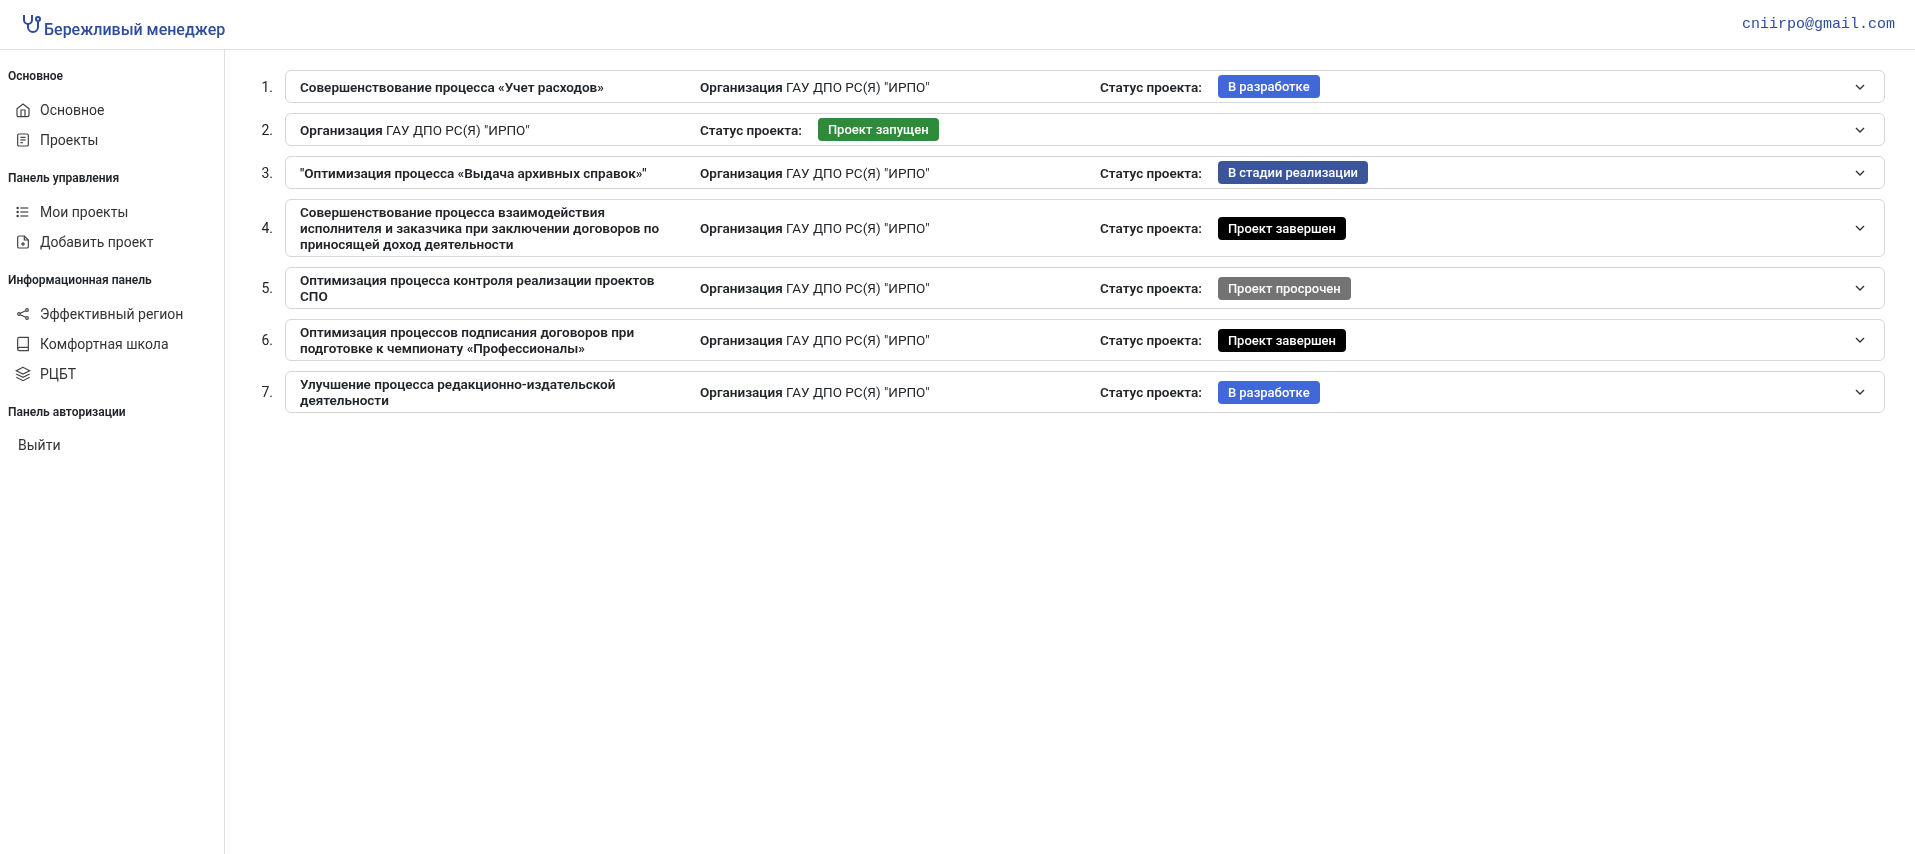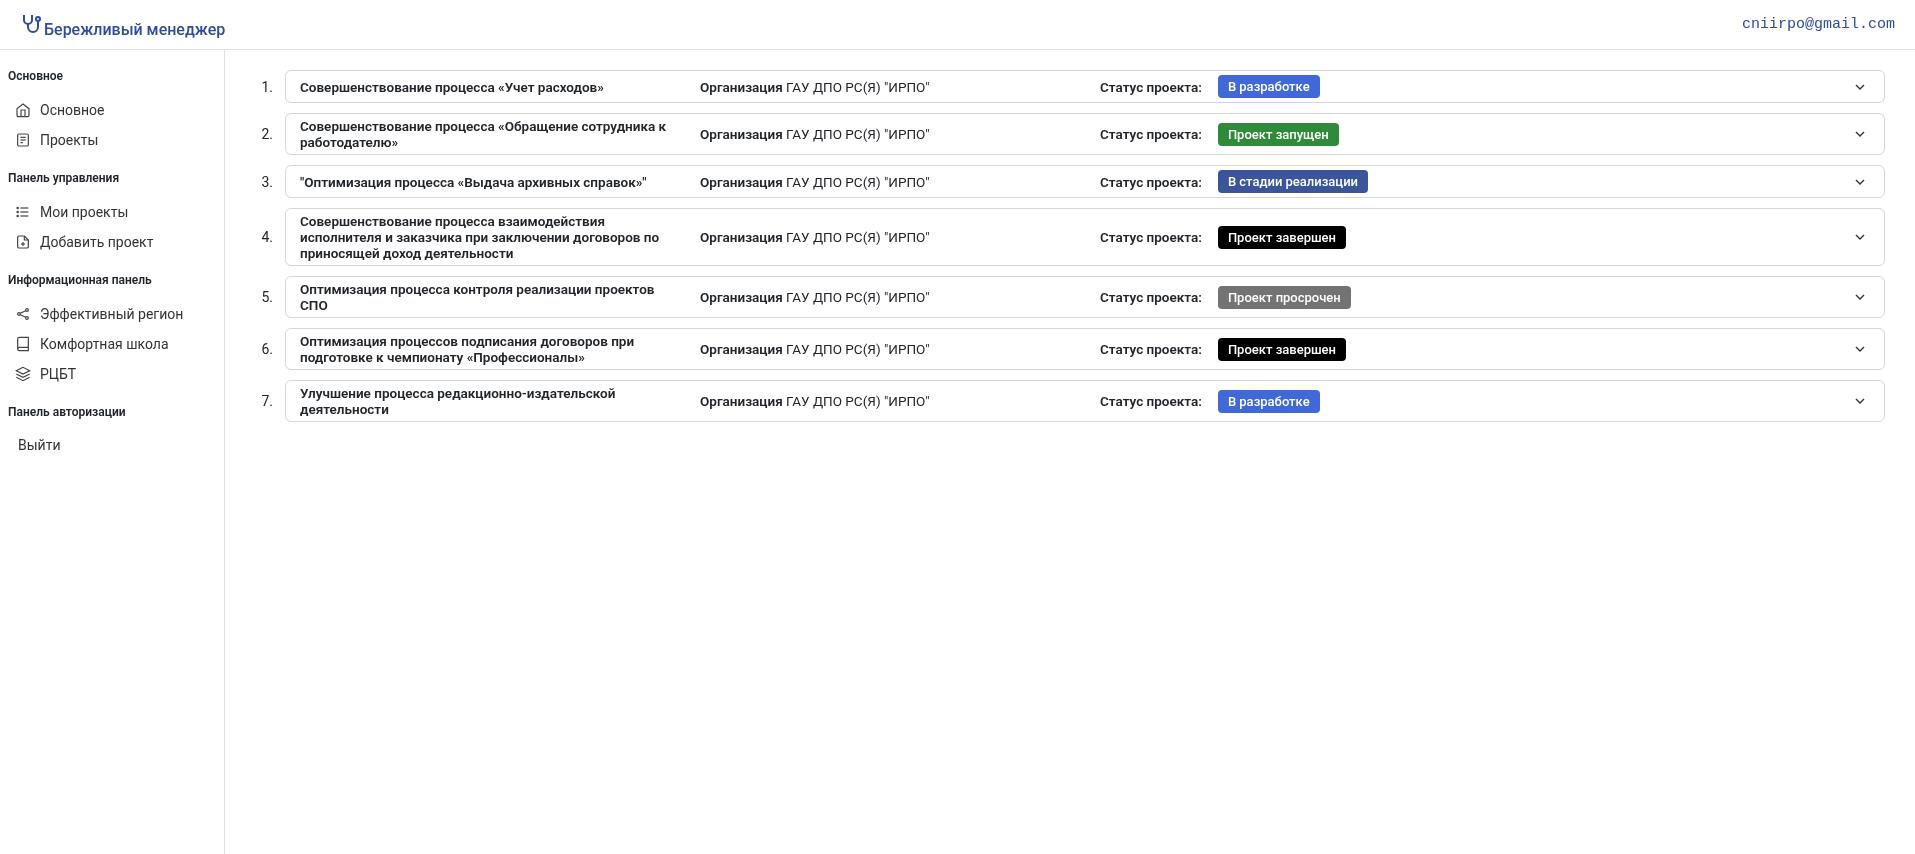--- a/index.html
+++ b/index.html
@@ -300,21 +300,20 @@
             <div class="expand-icon">
               <svg viewBox="0 0 24 24">
                 <polyline points="6 9 12 15 18 9"></polyline>
               </svg>
             </div>
           </div>
         </div>
         <div class="project-row-wrapper">
           <div class="row-num">2.</div>
           <div class="project-row">
-            <div class="project-name">Совершенствование процесса «Обращение сотрудника к работодателю»</div>
             <div class="project-org"><span class="org-label">Организация </span><span>ГАУ ДПО РС(Я) "ИРПО"</span></div>
             <div class="project-status">
               <span class="status-label">Статус проекта:</span>
               <span class="status-badge badge-green">Проект запущен</span>
             </div>
             <div class="expand-icon">
               <svg viewBox="0 0 24 24">
                 <polyline points="6 9 12 15 18 9"></polyline>
               </svg>
             </div>

